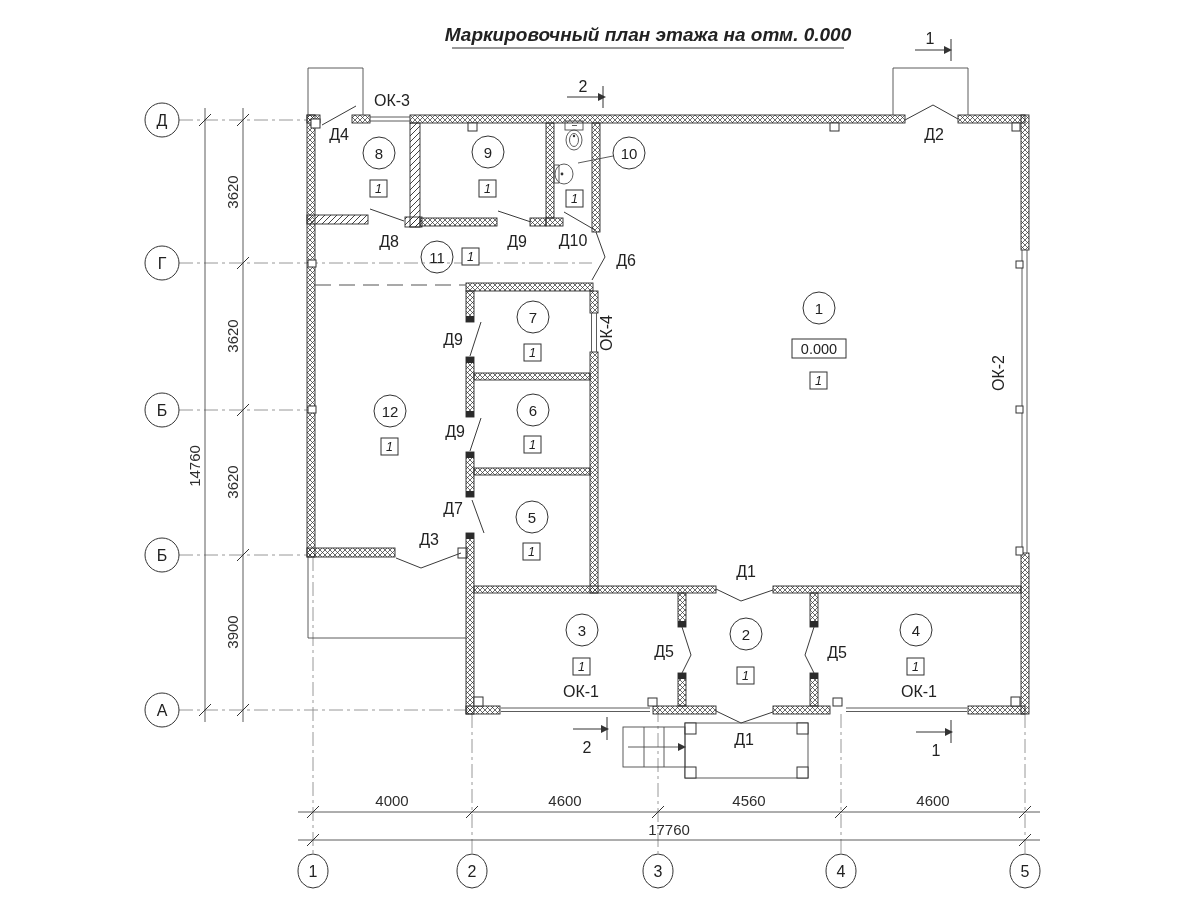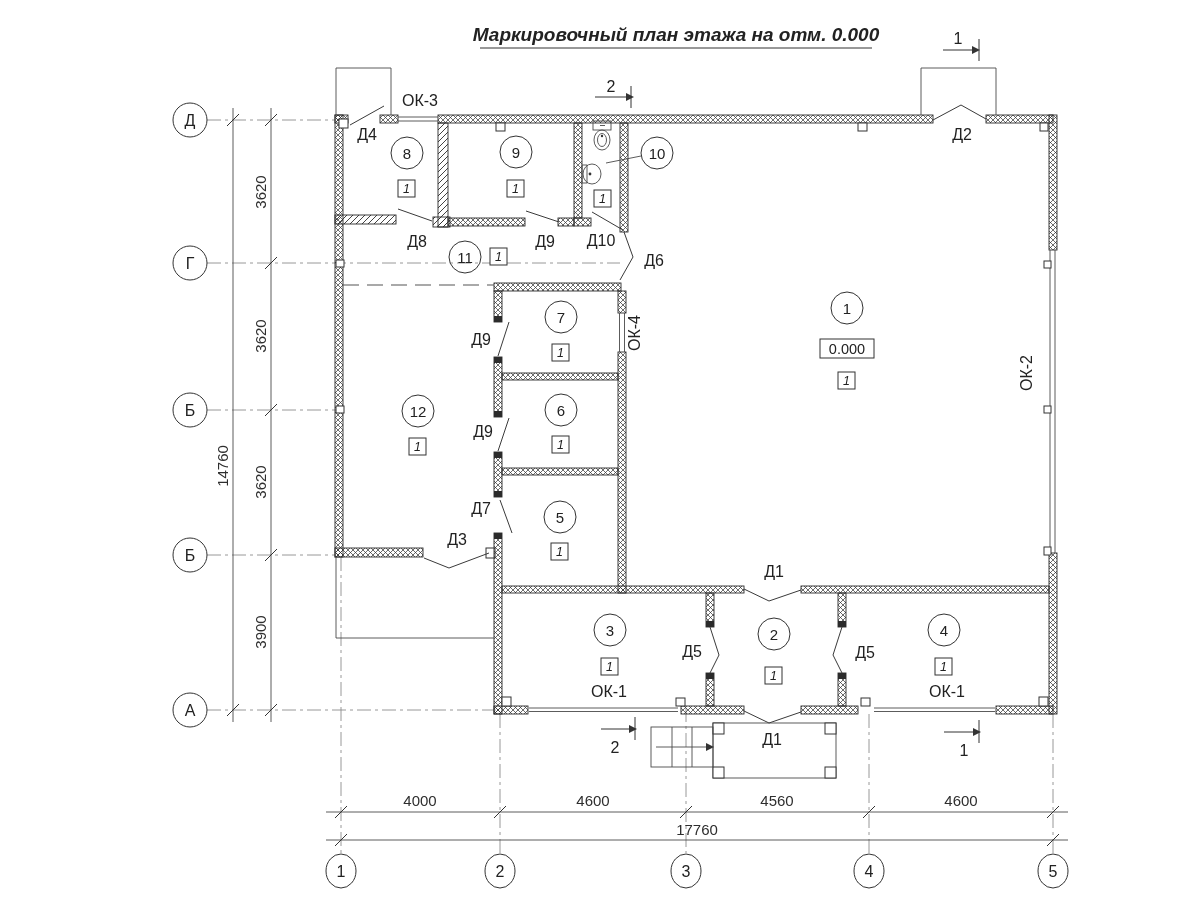--- a/index.html
+++ b/index.html
@@ -1,16 +1,16 @@
 <!DOCTYPE html>
 <html><head>
 <meta charset="utf-8">
 <style>
   html,body{margin:0;padding:0;background:#ffffff;}
-  .stage{width:1160px;height:900px;position:relative;background:#ffffff;padding-left:28px;}
+  .stage{width:1160px;height:900px;position:relative;background:#ffffff;}
   svg{display:block;}
   text{font-family:"Liberation Sans",sans-serif;fill:#222222;}
   .wall{fill:url(#xh);stroke:#2b2b2b;stroke-width:0.9;}
   .wallD{fill:url(#dh);stroke:#2b2b2b;stroke-width:0.9;}
   .ln{stroke:#333333;stroke-width:1;fill:none;}
   .thin{stroke:#4a4a4a;stroke-width:0.9;fill:none;}
   .leaf{stroke:#3a3a3a;stroke-width:1;fill:none;}
   .grid{stroke:#8d8d8d;stroke-width:0.9;fill:none;stroke-dasharray:14 4 3 4;}
   .dash{stroke:#555555;stroke-width:1.1;fill:none;stroke-dasharray:16 8;}
   .sq{fill:#ffffff;stroke:#333333;stroke-width:1;}

